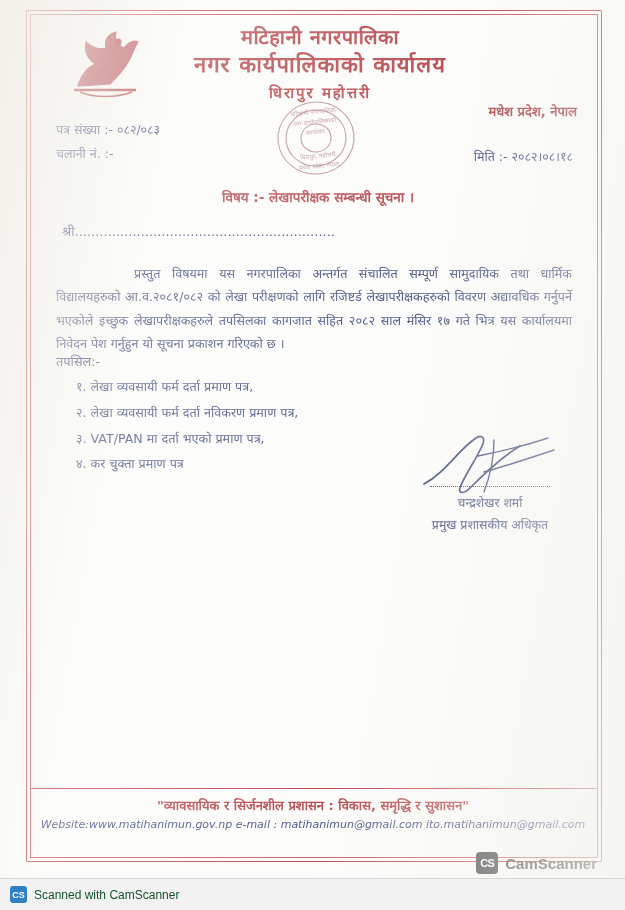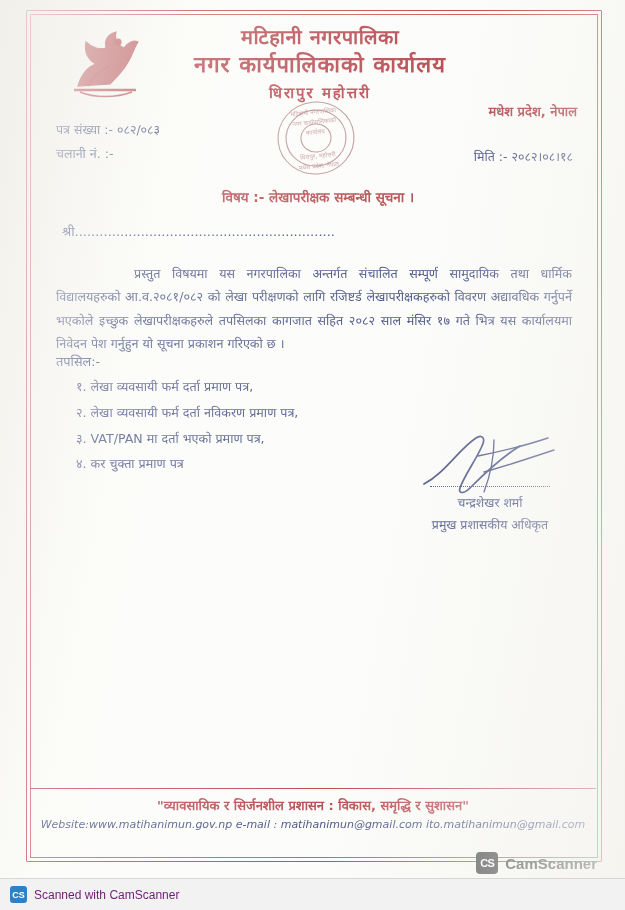--- a/index.html
+++ b/index.html
@@ -297,21 +297,21 @@
     font-size: 9px;
     font-weight: bold;
     display: flex;
     align-items: center;
     justify-content: center;
     font-family: "Liberation Sans", sans-serif;
   }
   .statusbar .status-text {
     font-family: "Liberation Sans", sans-serif;
     font-size: 12px;
-    color: #701a75;
+    color: #14532d;
   }
 </style>
 </head>
 <body>
 
 <div class="page">
 
   <div class="scan">
 
     <div class="border-outer"></div>

